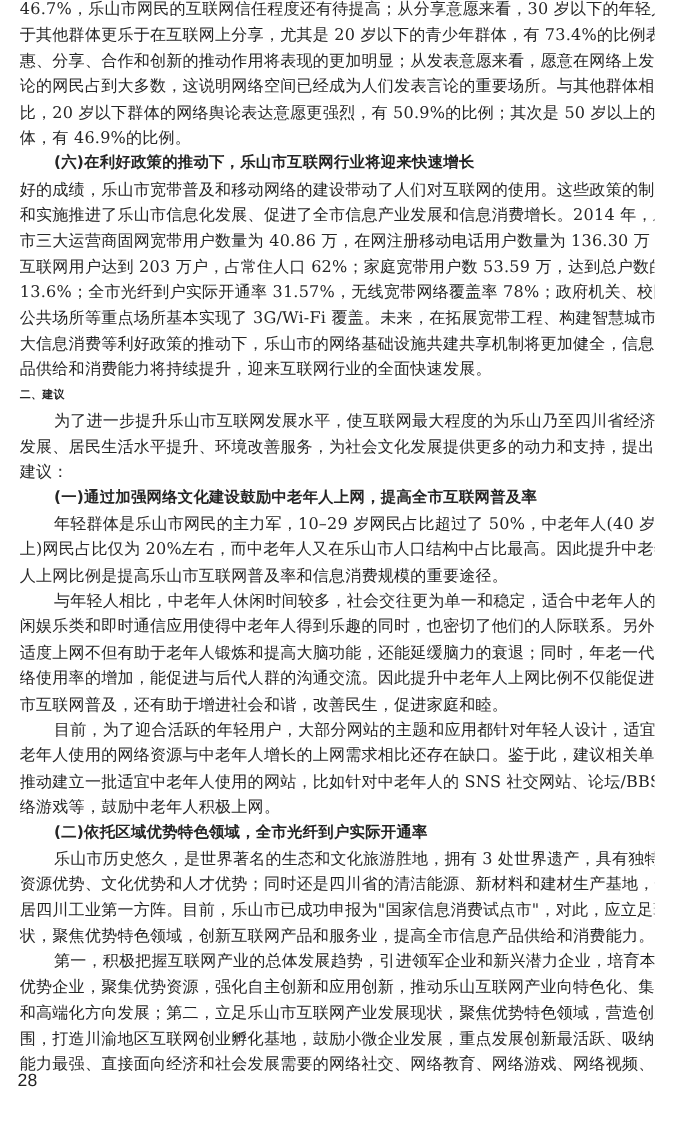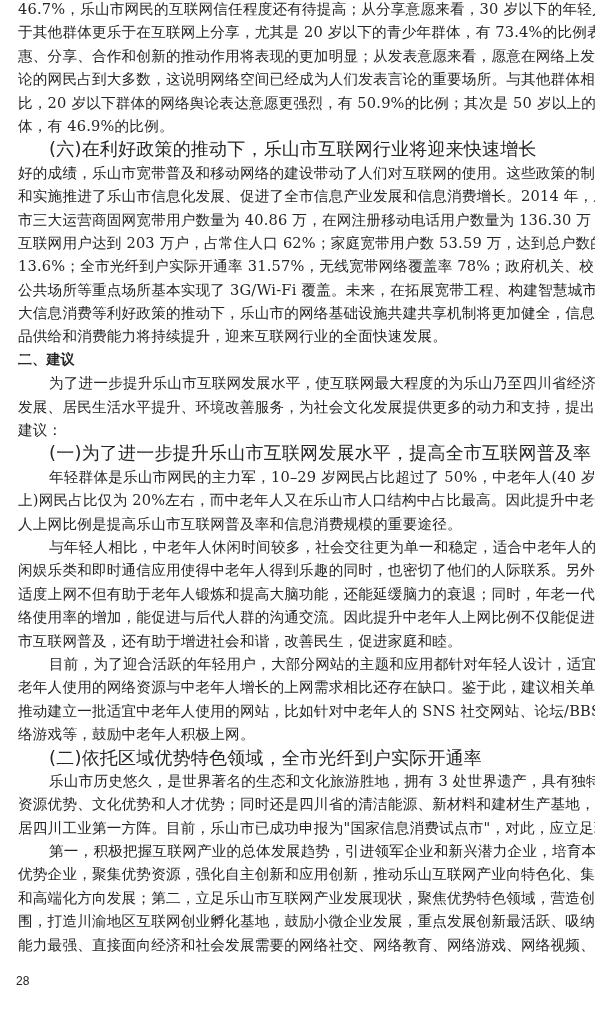--- a/index.html
+++ b/index.html
@@ -33,36 +33,36 @@
       letter-spacing: 0.2px;
     }
     .line.last {
       text-align-last: left;
     }
     .indent {
       padding-left: 31px;
     }
     .heading {
       font-family: "DejaVu Sans", "Liberation Sans", sans-serif;
-      font-weight: normal;
+      font-weight: bold;
       text-align-last: left;
-      font-size: 18px;
+      font-size: 14px;
     }
     .section-heading {
       font-family: "DejaVu Sans", "Liberation Sans", sans-serif;
       font-weight: bold;
       text-align-last: left;
-      font-size: 14px;
+      font-size: 10px;
     }
     .page-number {
       position: absolute;
       left: 16px;
       top: 974px;
       font-family: "Liberation Sans", "DejaVu Sans", sans-serif;
-      font-size: 12px;
+      font-size: 16px;
       color: #222;
     }
   </style>
 </head>
 <body>
 
 <div class="page">
 
   <div>
     <span class="line">46.7%，乐山市网民的互联网信任程度还有待提高；从分享意愿来看，30 岁以下的年轻人相对</span>
@@ -92,21 +92,21 @@
     <span class="line section-heading">二、建议</span>
   </div>
 
   <div>
     <span class="line indent">为了进一步提升乐山市互联网发展水平，使互联网最大程度的为乐山乃至四川省经济</span>
     <span class="line">发展、居民生活水平提升、环境改善服务，为社会文化发展提供更多的动力和支持，提出以下</span>
     <span class="line last">建议：</span>
   </div>
 
   <div>
-    <span class="line heading indent">(一)为了进一步提升乐山市互联网发展水平，提高全市互联网普及率</span>
+    <span class="line heading indent">(一)通过加强网络文化建设鼓励中老年人上网，提高全市互联网普及率</span>
   </div>
 
   <div>
     <span class="line indent">年轻群体是乐山市网民的主力军，10–29 岁网民占比超过了 50%，中老年人(40 岁及以</span>
     <span class="line">上)网民占比仅为 20%左右，而中老年人又在乐山市人口结构中占比最高。因此提升中老年</span>
     <span class="line last">人上网比例是提高乐山市互联网普及率和信息消费规模的重要途径。</span>
   </div>
 
   <div>
     <span class="line indent">与年轻人相比，中老年人休闲时间较多，社会交往更为单一和稳定，适合中老年人的休</span>
@@ -124,20 +124,21 @@
   </div>
 
   <div>
     <span class="line heading indent">(二)依托区域优势特色领域，全市光纤到户实际开通率</span>
   </div>
 
   <div>
     <span class="line indent">乐山市历史悠久，是世界著名的生态和文化旅游胜地，拥有 3 处世界遗产，具有独特的</span>
     <span class="line">资源优势、文化优势和人才优势；同时还是四川省的清洁能源、新材料和建材生产基地，长期</span>
     <span class="line">居四川工业第一方阵。目前，乐山市已成功申报为"国家信息消费试点市"，对此，应立足现</span>
+    <span class="line last">状，聚焦优势特色领域，创新互联网产品和服务业，提高全市信息产品供给和消费能力。</span>
   </div>
 
   <div>
     <span class="line indent">第一，积极把握互联网产业的总体发展趋势，引进领军企业和新兴潜力企业，培育本地</span>
     <span class="line">优势企业，聚集优势资源，强化自主创新和应用创新，推动乐山互联网产业向特色化、集群化</span>
     <span class="line">和高端化方向发展；第二，立足乐山市互联网产业发展现状，聚焦优势特色领域，营造创业氛</span>
     <span class="line">围，打造川渝地区互联网创业孵化基地，鼓励小微企业发展，重点发展创新最活跃、吸纳就业</span>
     <span class="line">能力最强、直接面向经济和社会发展需要的网络社交、网络教育、网络游戏、网络视频、智能</span>
   </div>
 </div>

